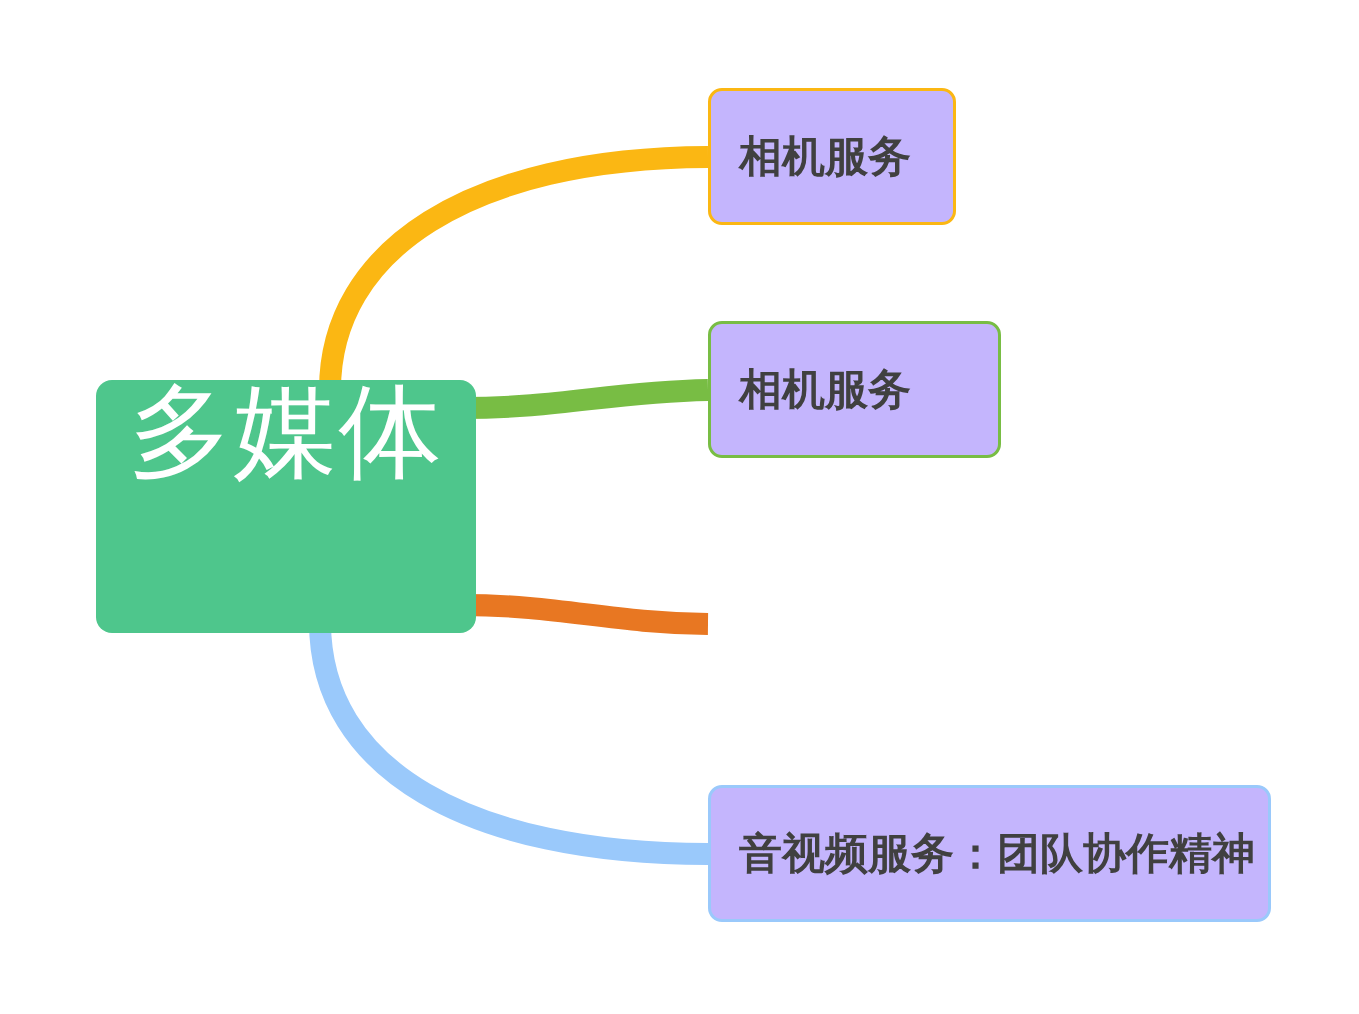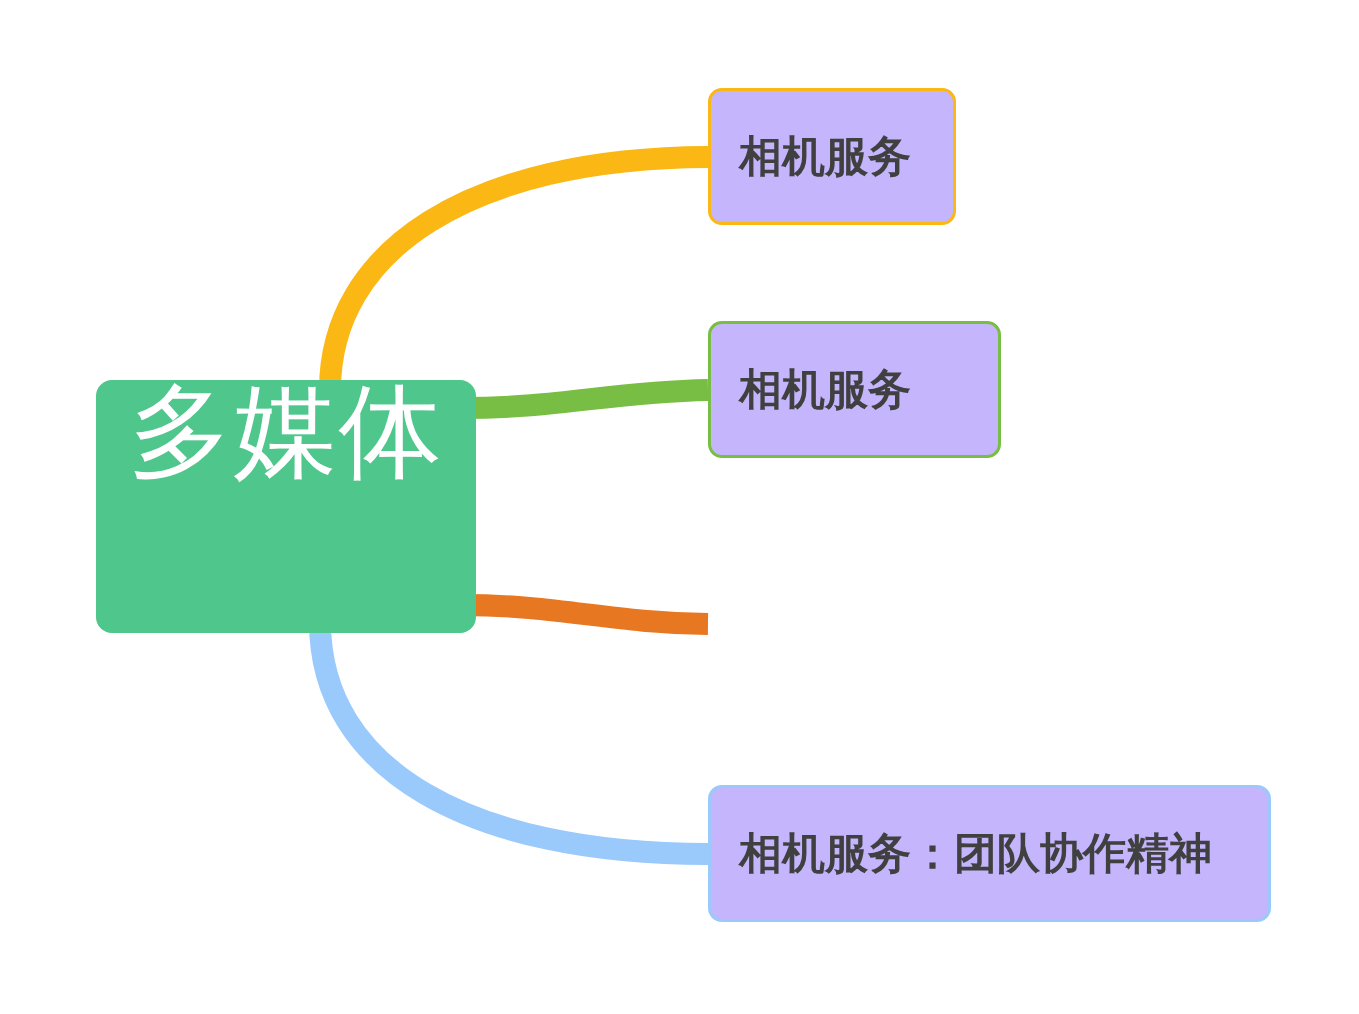--- a/index.html
+++ b/index.html
@@ -93,16 +93,16 @@
   <div class="node-box" id="branch-0" style="border-color: rgb(251, 183, 19);">
     <span class="node-label" style="color: rgb(64, 64, 64);">相机服务</span>
   </div>
 
   <div class="node-box" id="branch-1" style="border-color: rgb(120, 189, 68);">
     <span class="node-label" style="color: rgb(64, 64, 64);">相机服务</span>
   </div>
 
 
   <div class="node-box" id="branch-3" style="border-color: rgb(154, 201, 251);">
-    <span class="node-label" style="color: rgb(64, 64, 64);">相机服务：团队协作精神</span>
+    <span class="node-label" style="color: rgb(64, 64, 64);">音视频服务：团队协作精神</span>
   </div>
 
 </div>
 
 </body></html>

